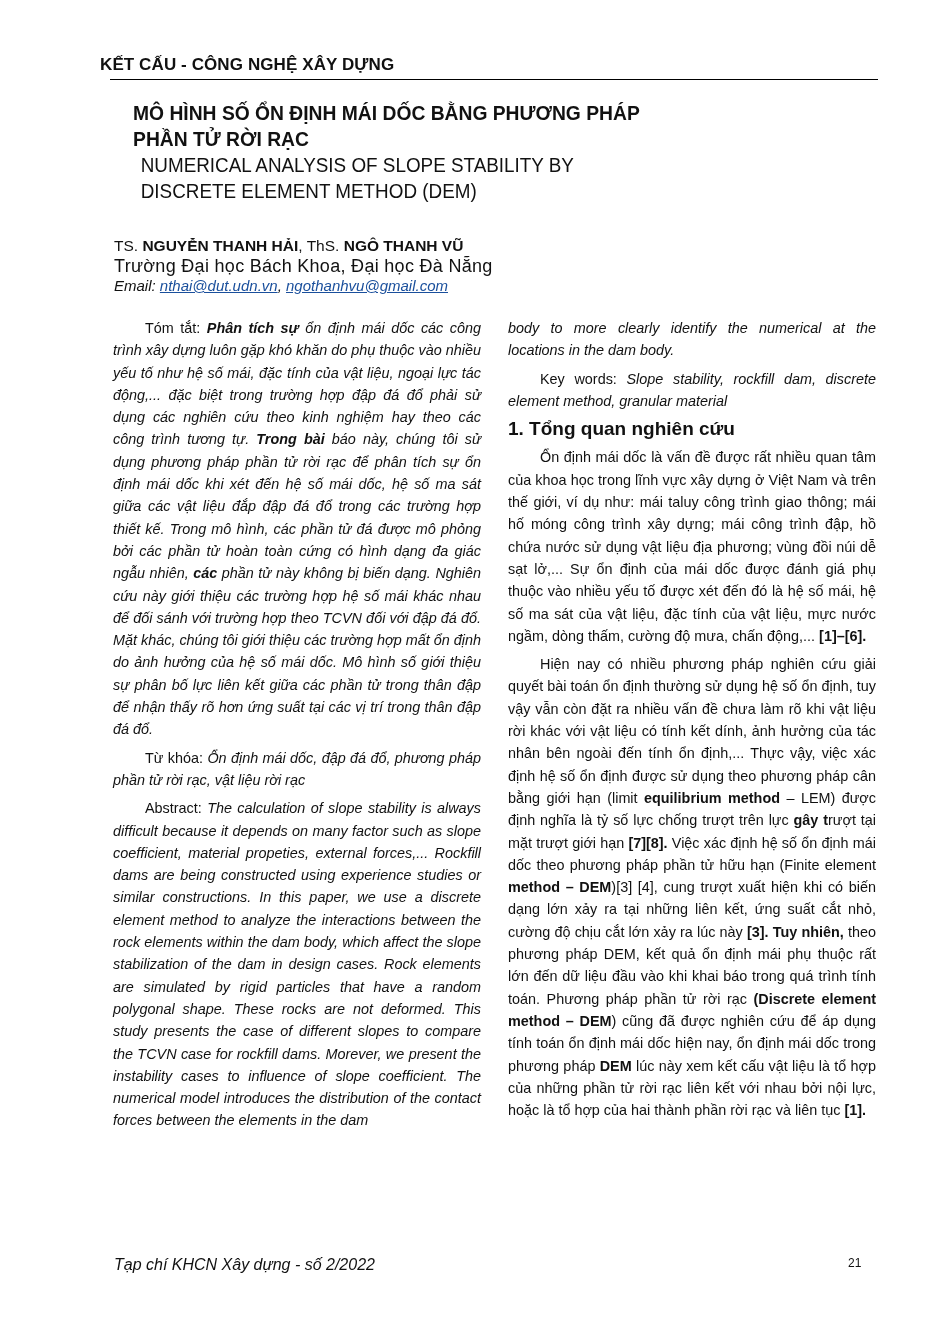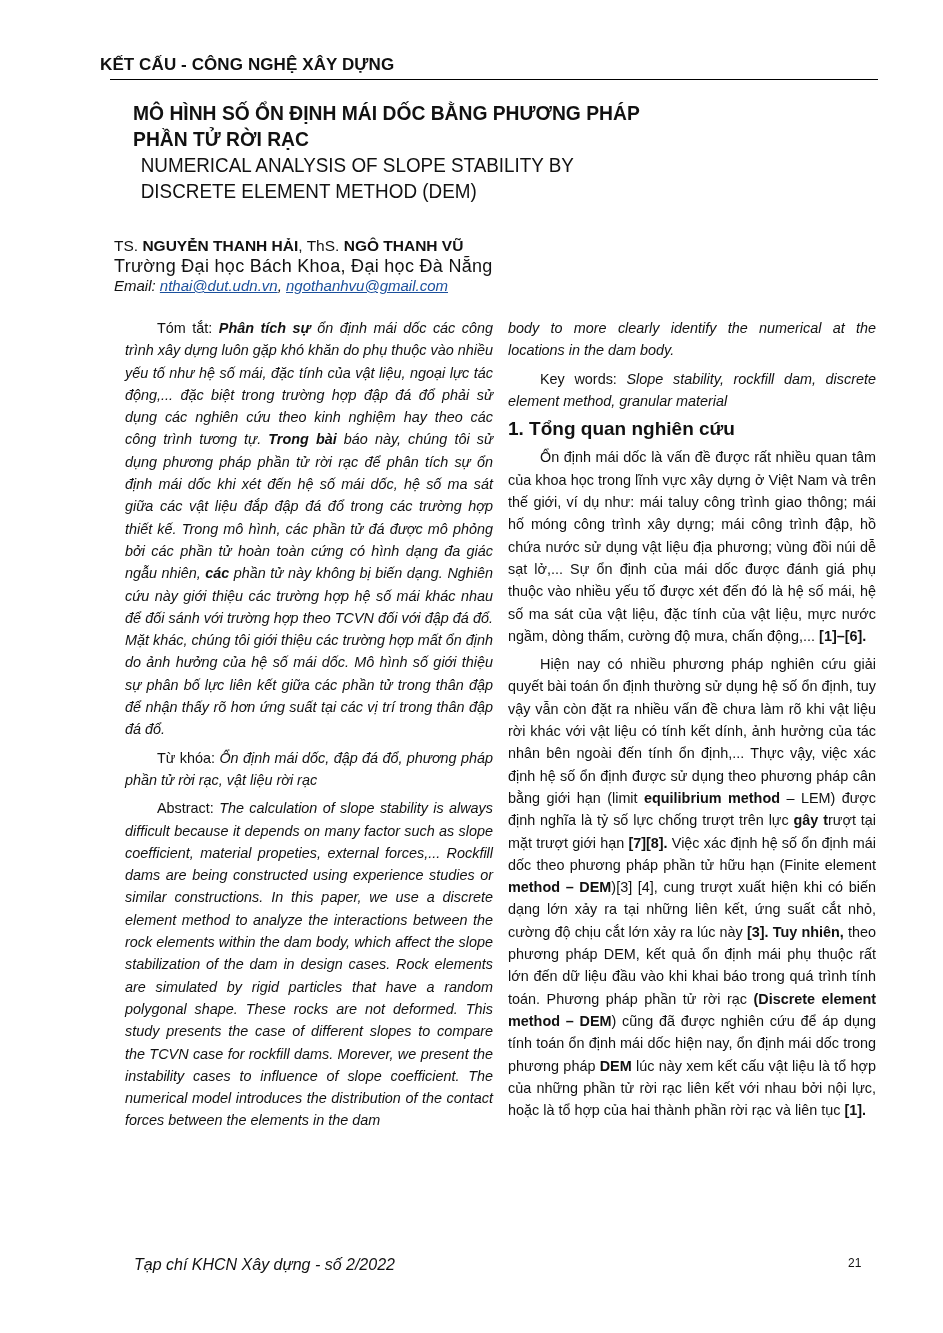--- a/index.html
+++ b/index.html
@@ -31,31 +31,31 @@
       position: absolute; left: 114px; top: 236px; font-size: 15.5px; line-height: 20px;
     }
     .authors .names b { font-weight: bold; }
     .authors .affil { font-size: 18px; letter-spacing: 0.3px; }
     .authors .email { font-size: 15px; font-style: italic; }
     .authors .email a { color: #1a4f9c; text-decoration: underline; }
     .col {
       position: absolute; top: 317px; width: 368px;
       font-size: 14.4px; line-height: 22.3px; text-align: justify;
     }
-    .col-left { left: 113px; margin-left: 12px; }
+    .col-left { left: 113px; }
     .col-right { left: 508px; }
     .col p { margin: 0 0 6px 0; text-indent: 32px; }
     .col p.noindent { text-indent: 0; }
     .col .it { font-style: italic; }
     .col b { font-weight: bold; }
     .section-head {
       font-size: 19px; font-weight: bold; margin: 2px 0 5px 0; text-indent: 0 !important;
     }
     .footer-journal {
-      position: absolute; left: 114px; top: 1256px; font-size: 16px; font-style: italic; margin-left: 20px;
+      position: absolute; left: 114px; top: 1256px; font-size: 16px; font-style: italic;
     }
     .footer-page {
       position: absolute; left: 848px; top: 1256px; font-size: 12px;
     }
   </style>
 </head>
 <body>
 
 <div class="running-head">KẾT CẤU - CÔNG NGHỆ XÂY DỰNG</div>
 <div class="head-rule"></div>

